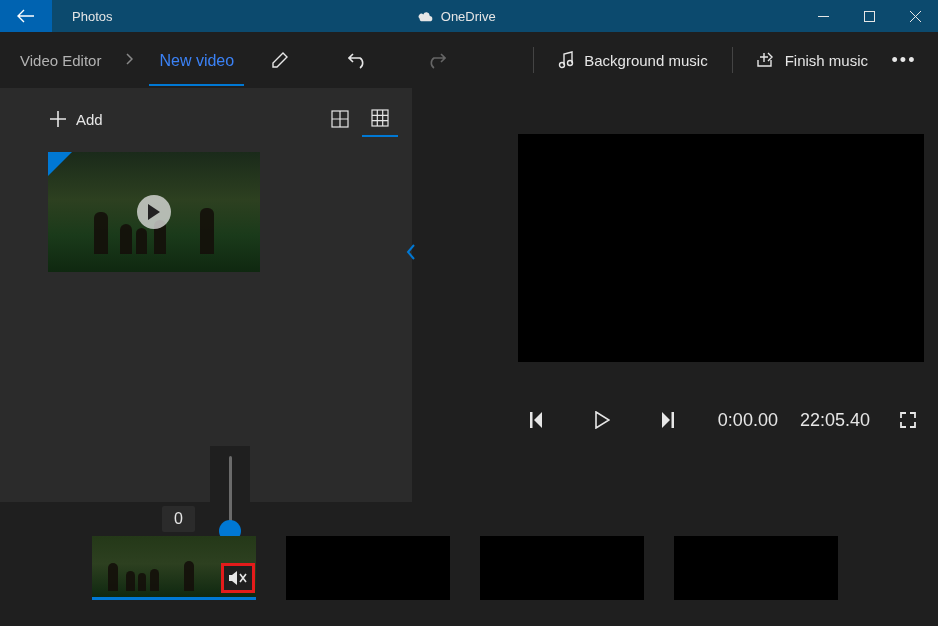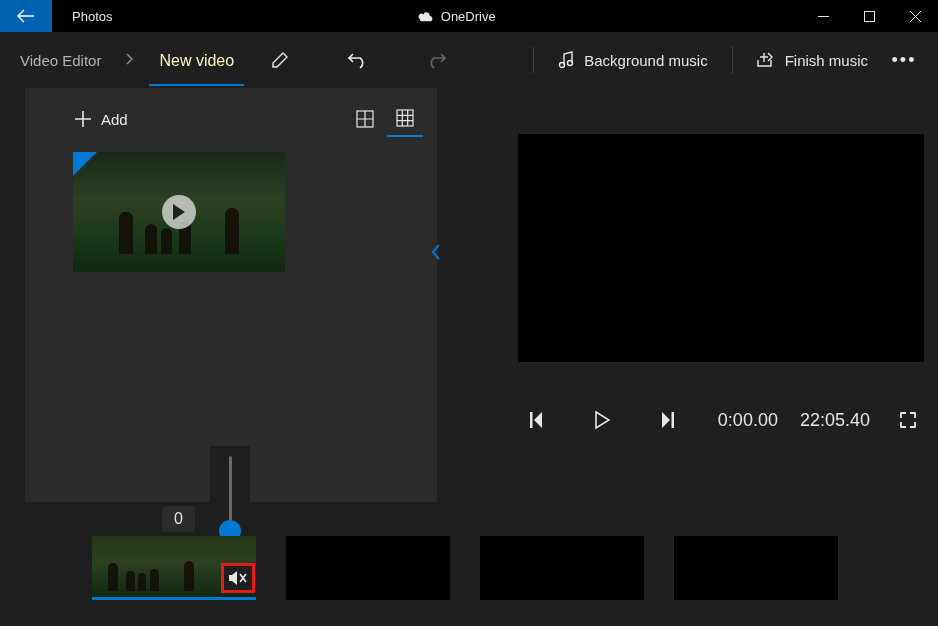--- a/index.html
+++ b/index.html
@@ -1,43 +1,43 @@
 <!DOCTYPE html>
 <html><head>
 <meta charset="utf-8">
 <style>
   * { box-sizing: border-box; margin: 0; padding: 0; font-family: "Segoe UI", Arial, sans-serif; }
   body { width: 938px; height: 626px; background: #1f1f1f; color: #e6e6e6; overflow: hidden; position: relative; }
 
   
-  .titlebar { height: 32px; display: flex; align-items: center; background: #000000; }
+  .titlebar { height: 32px; display: flex; align-items: center; background: #0c4a6e; }
   .back-btn { width: 52px; height: 32px; background: #0063b1; display: flex; align-items: center; justify-content: center; }
   .back-btn svg { stroke: #fff; }
   .title { font-size: 13px; margin-left: 20px; color: #e6e6e6; }
   .titlebar-center { flex: 1; display: flex; align-items: center; justify-content: center; gap: 8px; color: #e6e6e6; font-size: 13px; }
   .cloud-icon { width: 16px; height: 12px; }
   .win-controls { display: flex; }
   .win-btn { width: 46px; height: 32px; display: flex; align-items: center; justify-content: center; }
   .win-btn svg { stroke: #e6e6e6; }
 
   
   .toolbar { height: 56px; display: flex; align-items: center; padding: 0 12px; background: #1f1f1f; }
   .tb-left { display: flex; align-items: center; gap: 12px; }
   .breadcrumb-root { font-size: 15px; color: #b3b3b3; padding: 0 8px; }
   .breadcrumb-sep { color: #888; font-size: 14px; padding: 0 4px; }
-  .tab-active { font-size: 16px; color: #fef9c3; padding: 0 10px 14px 10px; border-bottom: 2px solid #0078d4; margin-top: 18px; }
+  .tab-active { font-size: 16px; color: #3b82f6; padding: 0 10px 14px 10px; border-bottom: 2px solid #0078d4; margin-top: 18px; }
   .tb-icon-btn { width: 48px; height: 48px; display: flex; align-items: center; justify-content: center; }
   .tb-icon-btn.disabled svg { stroke: #666; }
   .tb-spacer { flex: 1; }
   .vsep { width: 1px; height: 26px; background: #444; margin: 0 10px; }
   .tb-text-btn { display: flex; align-items: center; gap: 10px; padding: 0 14px; font-size: 15px; color: #e6e6e6; height: 48px; }
   .more-btn { width: 44px; height: 48px; display: flex; align-items: center; justify-content: center; font-size: 18px; letter-spacing: 2px; }
 
   
-  .main { display: flex; height: 414px; margin-left: 25px; }
+  .main { display: flex; height: 414px; }
 
   
   .library { width: 412px; background: #2b2b2b; margin-right: 0; position: relative; }
   .lib-header { height: 62px; display: flex; align-items: center; padding: 0 12px 0 50px; }
   .add-btn { display: flex; align-items: center; gap: 10px; font-size: 15px; color: #e6e6e6; }
   .lib-header-spacer { flex: 1; }
   .grid-view-btn { width: 36px; height: 36px; display: flex; align-items: center; justify-content: center; margin: 0 2px; }
   .grid-view-btn.active { border-bottom: 2px solid #0078d4; }
   .collapse-btn { width: 30px; height: 64px; position: absolute; right: -14px; top: 132px; display: flex; align-items: center; justify-content: center; }
   .collapse-btn svg { stroke: #0078d4; }

